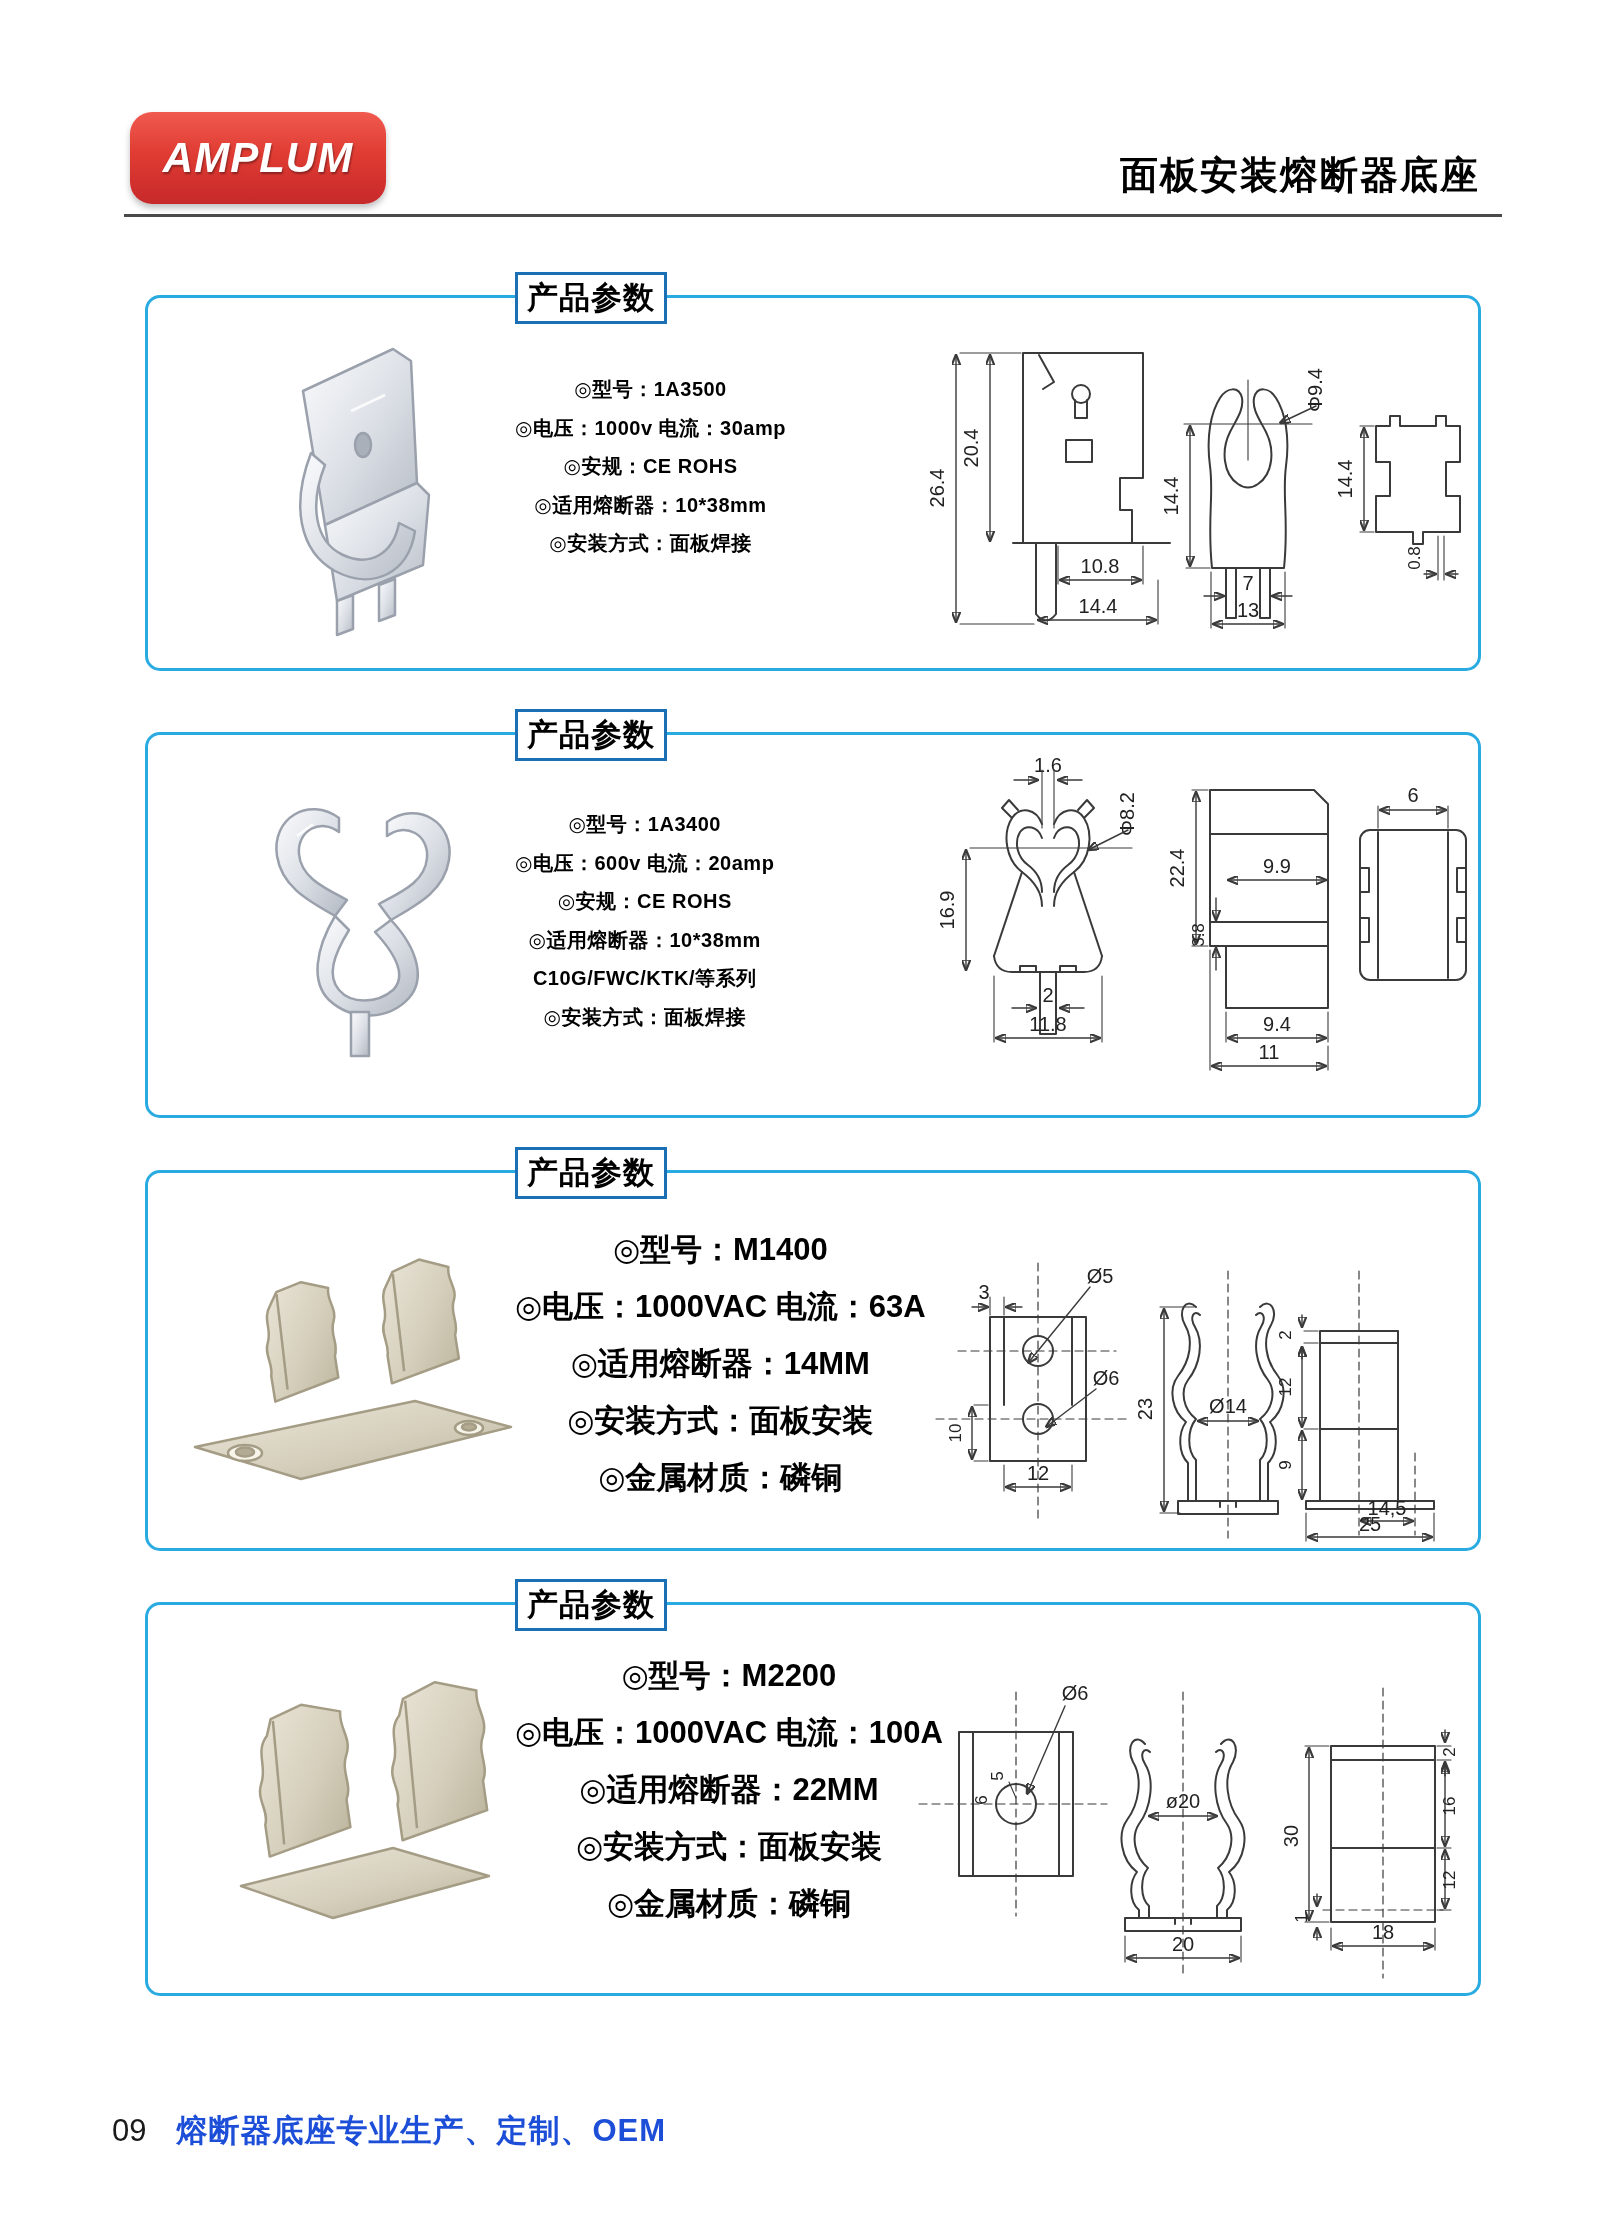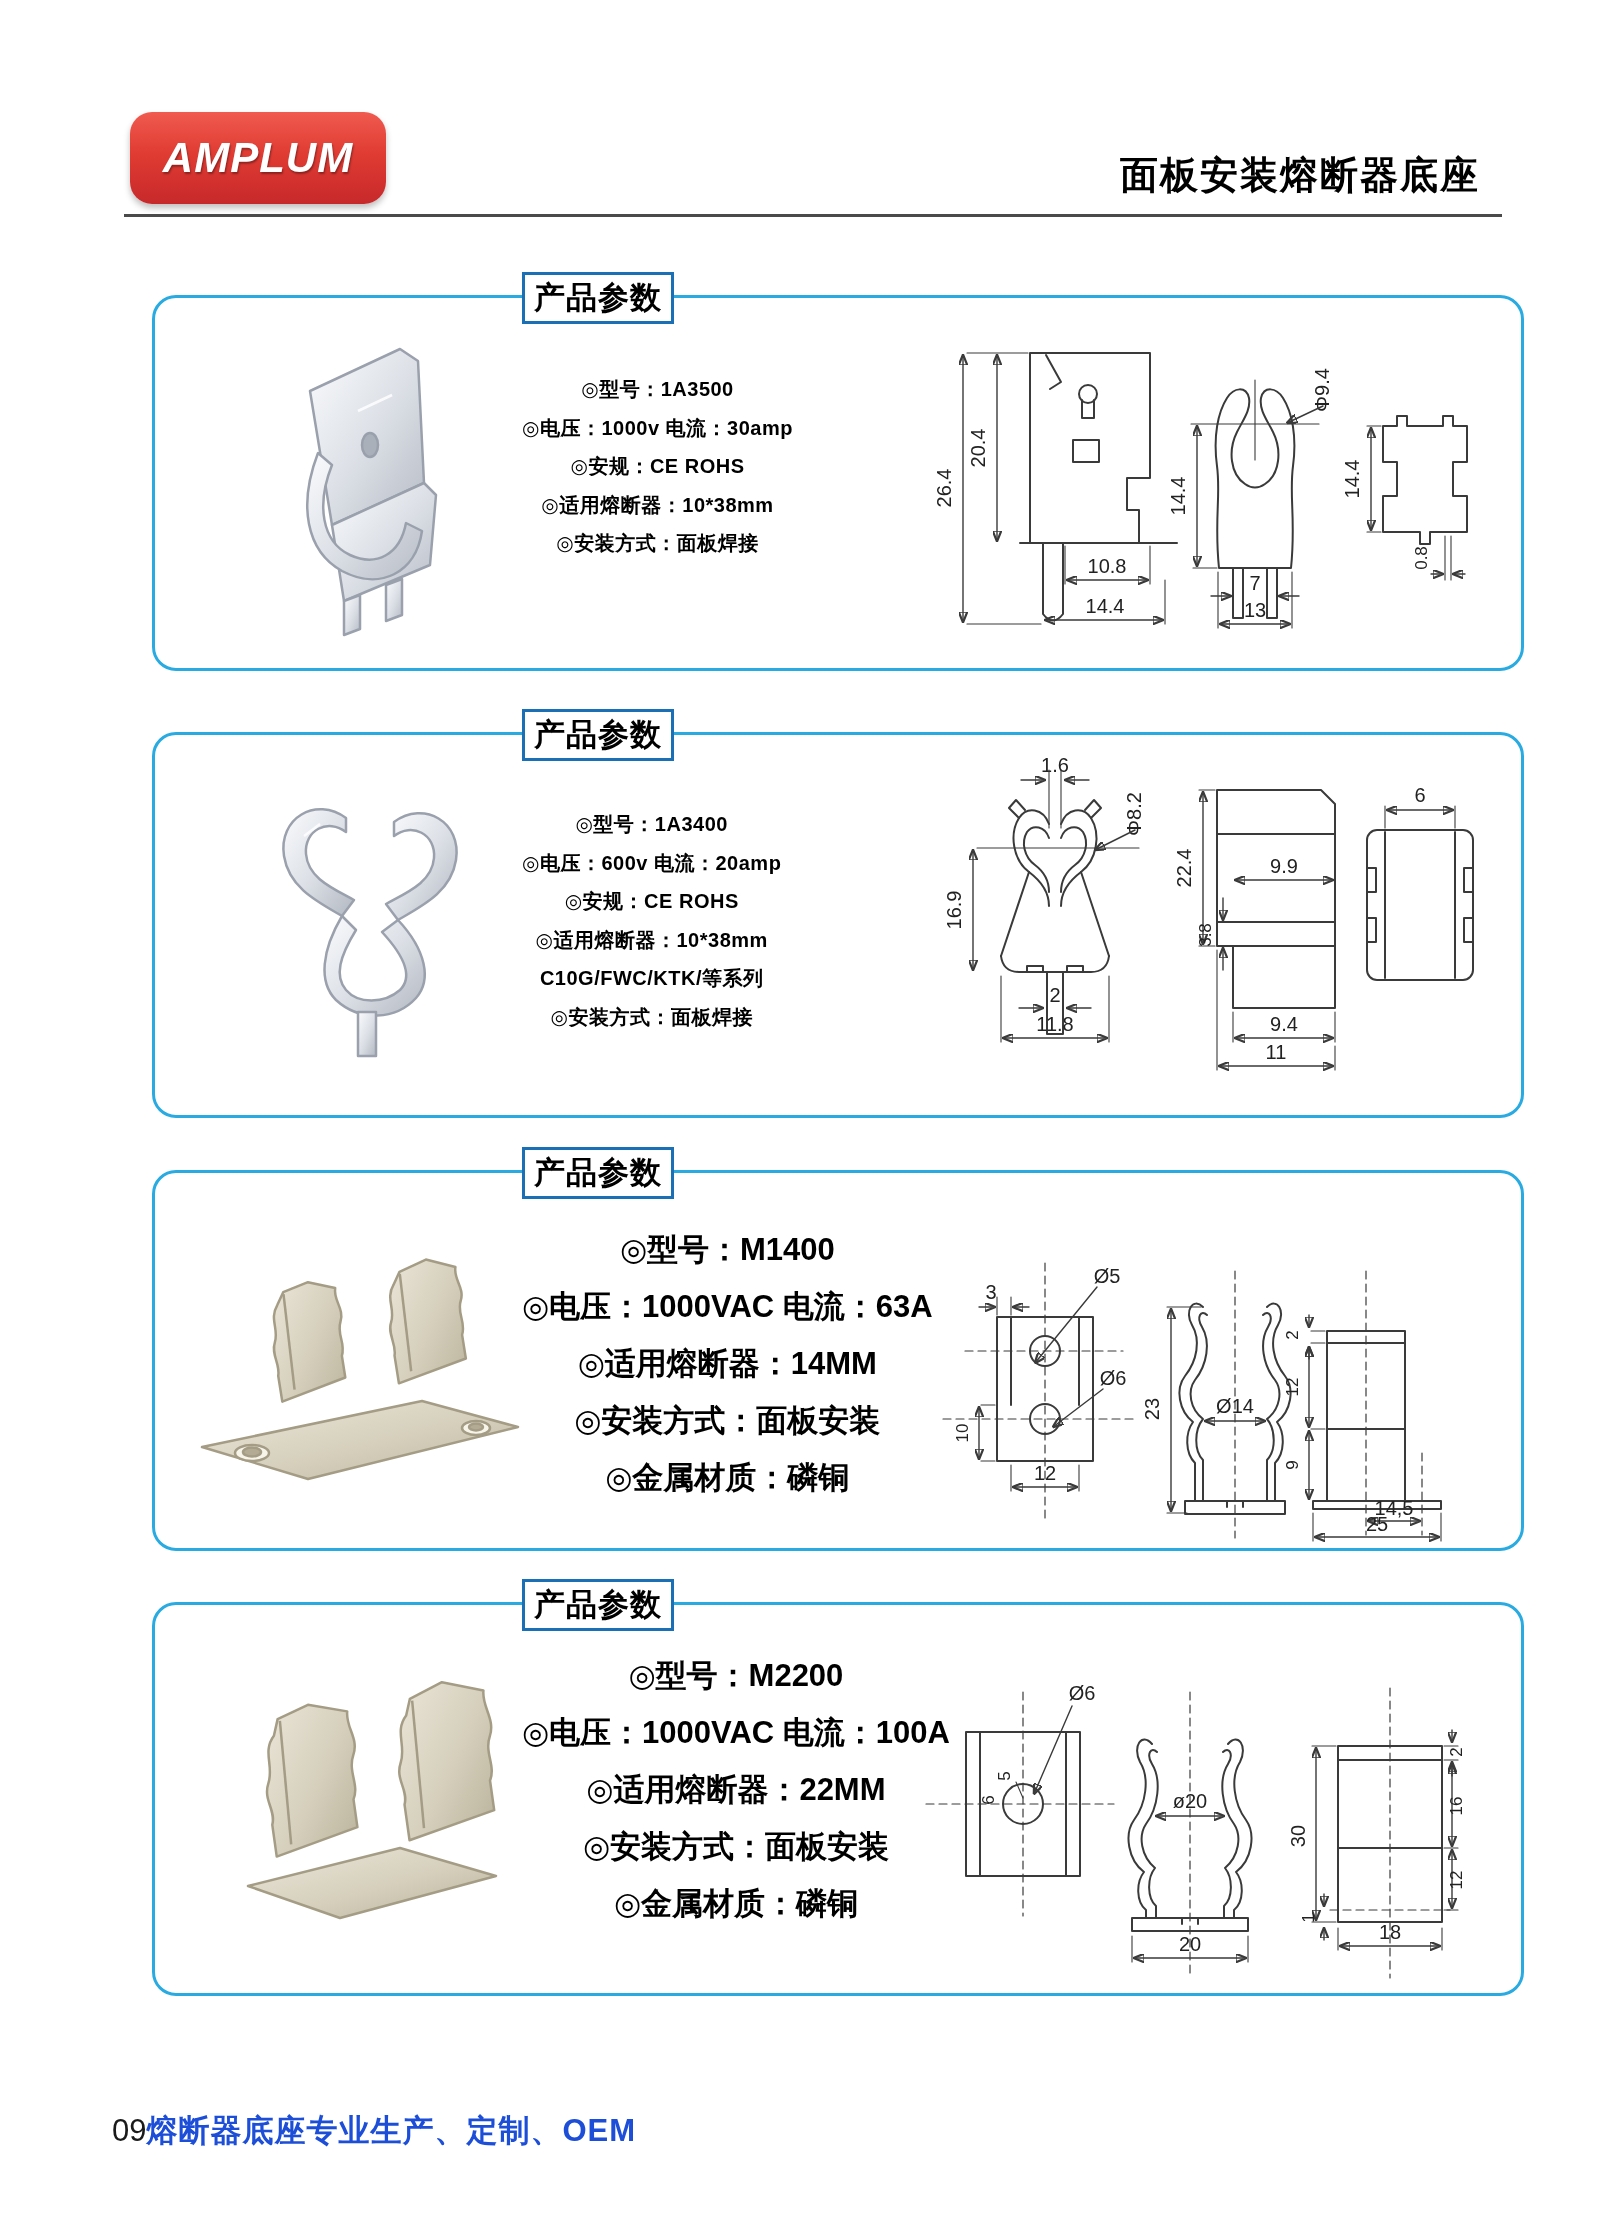--- a/index.html
+++ b/index.html
@@ -10,21 +10,21 @@
   .logo{position:absolute;left:130px;top:112px;width:256px;height:92px;border-radius:22px;
         background:linear-gradient(180deg,#f05a4f 0%,#e03c33 45%,#c7282a 100%);
         box-shadow:0 4px 6px rgba(0,0,0,0.25);
         display:flex;align-items:center;justify-content:center;}
   .logo span{color:#fff;font-size:42px;font-weight:800;font-style:italic;letter-spacing:1px;
         text-shadow:1px 2px 2px rgba(0,0,0,0.35);}
   .page-title{position:absolute;right:142px;top:150px;font-size:38px;font-weight:700;letter-spacing:2px;}
   .header-rule{position:absolute;left:124px;top:214px;width:1378px;height:3px;background:#4a4a4a;}
 
   
-  .card{position:absolute;left:152px;width:1330px;border:3px solid #29abe2;border-radius:24px;background:#fff;padding-left:36px;}
+  .card{position:absolute;left:145px;width:1330px;border:3px solid #29abe2;border-radius:15px;background:#fff;}
   .card-1{top:295px;height:370px;}
   .card-2{top:732px;height:380px;}
   .card-3{top:1170px;height:375px;}
   .card-4{top:1602px;height:388px;}
 
   .badge{position:absolute;left:367px;top:-26px;width:146px;height:46px;background:#ffffff;
          border:3px solid #1a6fb5;display:flex;align-items:center;justify-content:center;
          font-size:31px;font-weight:700;letter-spacing:1px;}
 
   .specs{position:absolute;left:367px;}
@@ -43,21 +43,21 @@
   .dwg .dim{stroke-width:1.4;}
   .dwg .thin{stroke-width:1.1;}
   .dwg .dash{stroke-width:1.2;stroke-dasharray:8 5;}
   .dwg text{stroke:none;fill:#222;font-family:"Liberation Sans",sans-serif;font-size:20px;text-anchor:middle;}
   .dwg text.small{font-size:17px;}
 
   
   .photo{position:absolute;}
 
   
-  .footer{position:absolute;left:112px;top:2110px;display:flex;align-items:baseline;}
+  .footer{position:absolute;left:112px;top:2110px;display:flex;gap:30px;align-items:baseline;}
   .footer .no{font-size:31px;font-weight:500;color:#1a1a1a;}
   .footer .txt{font-size:31px;font-weight:700;color:#1d4ed8;letter-spacing:1px;}
 </style>
 </head>
 <body>
 
 <div class="page">
 
   <div class="logo">
     <span>AMPLUM</span>

